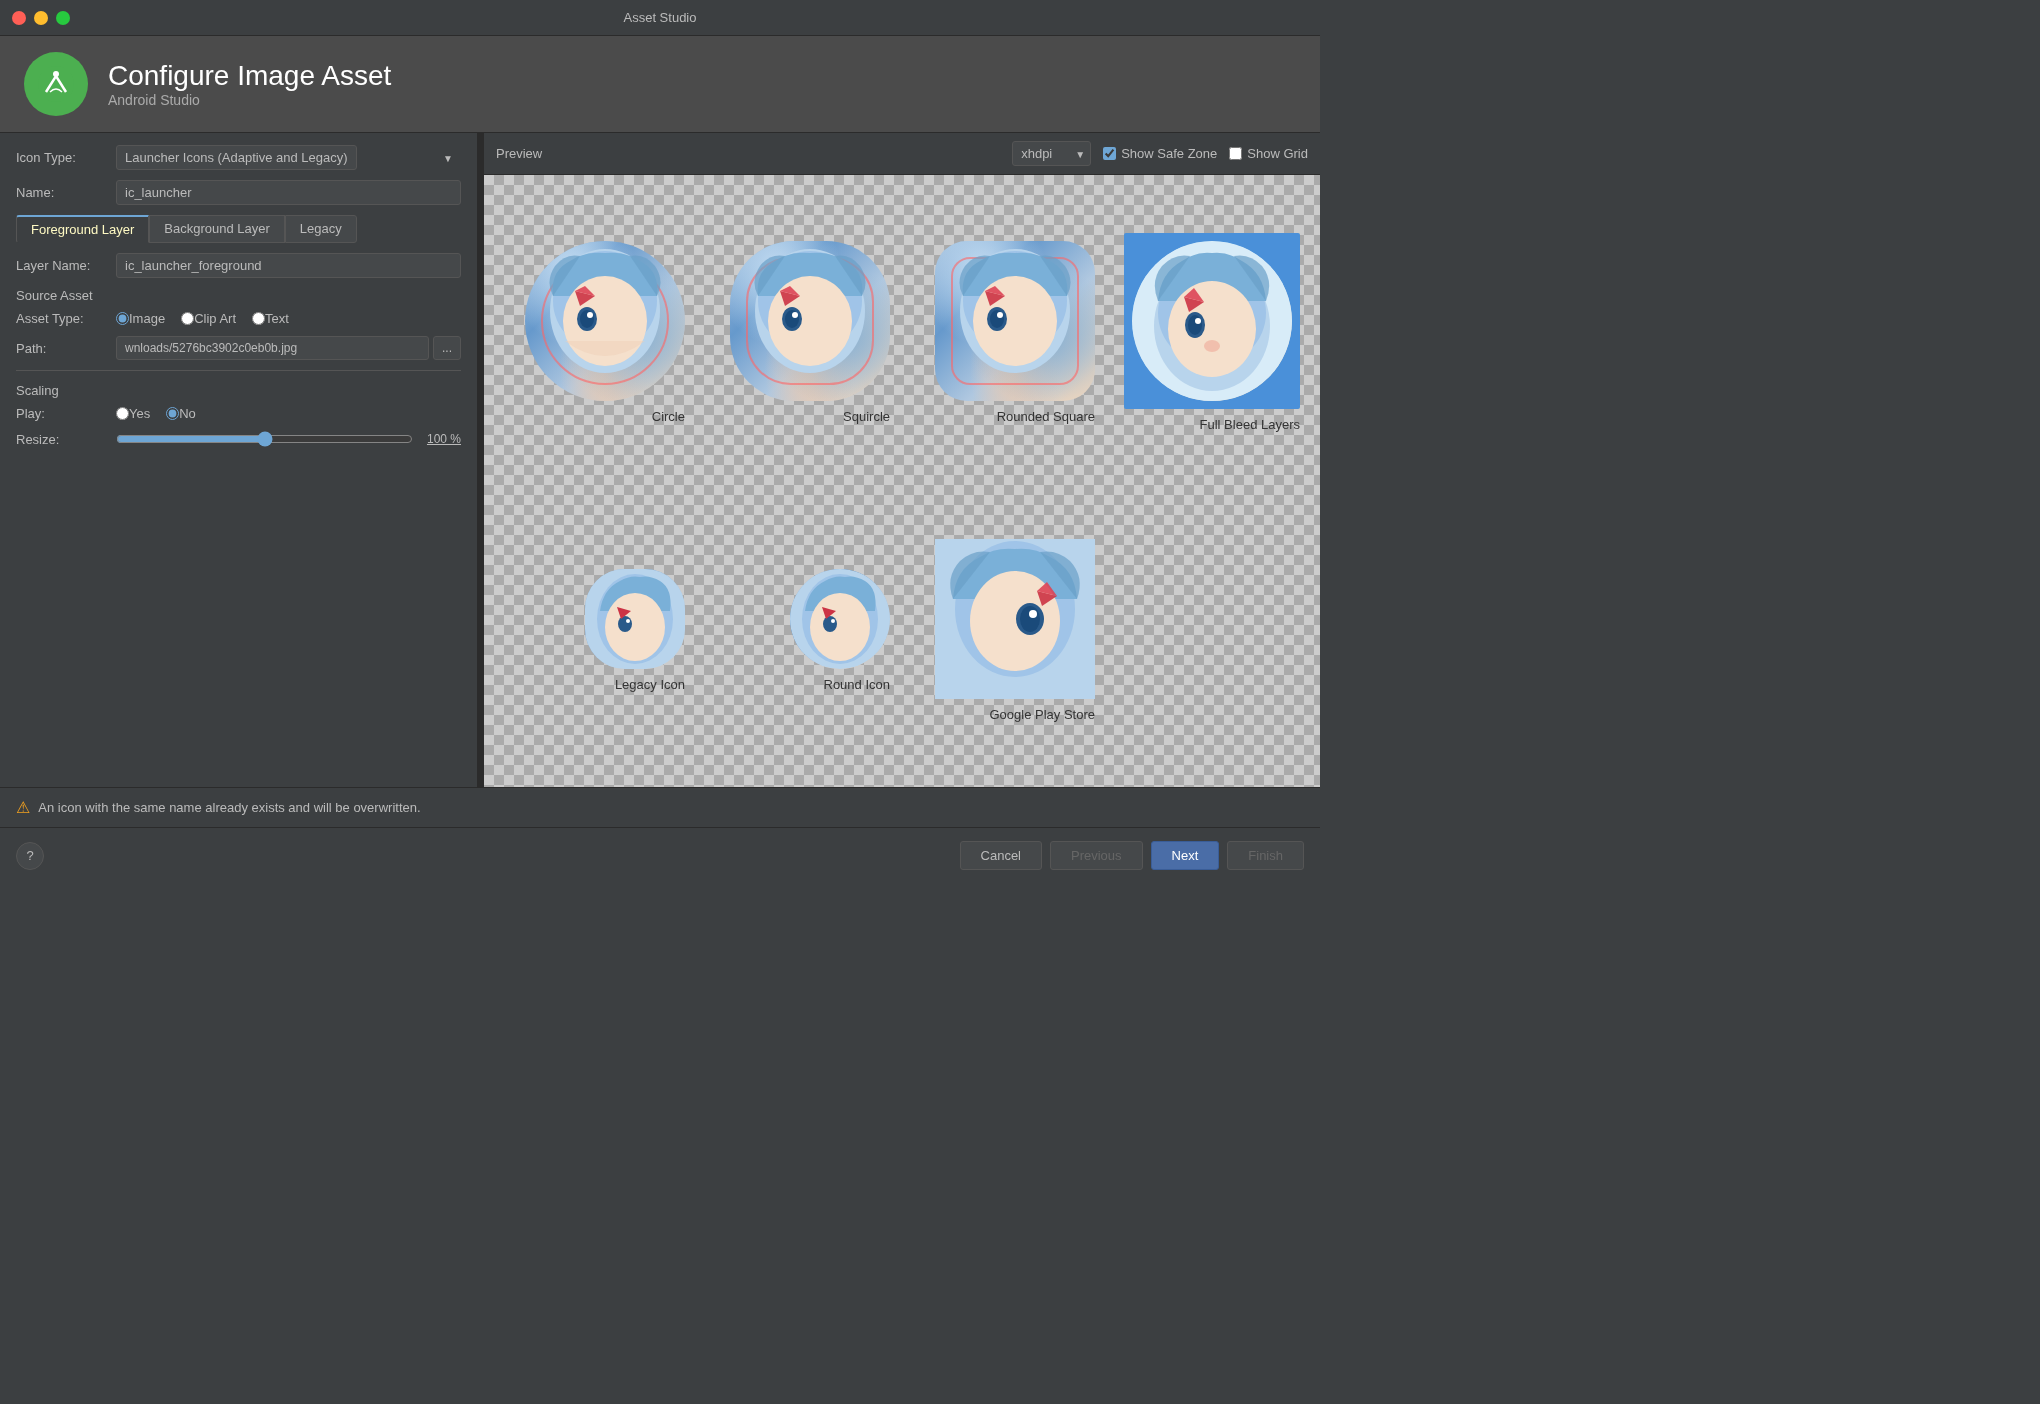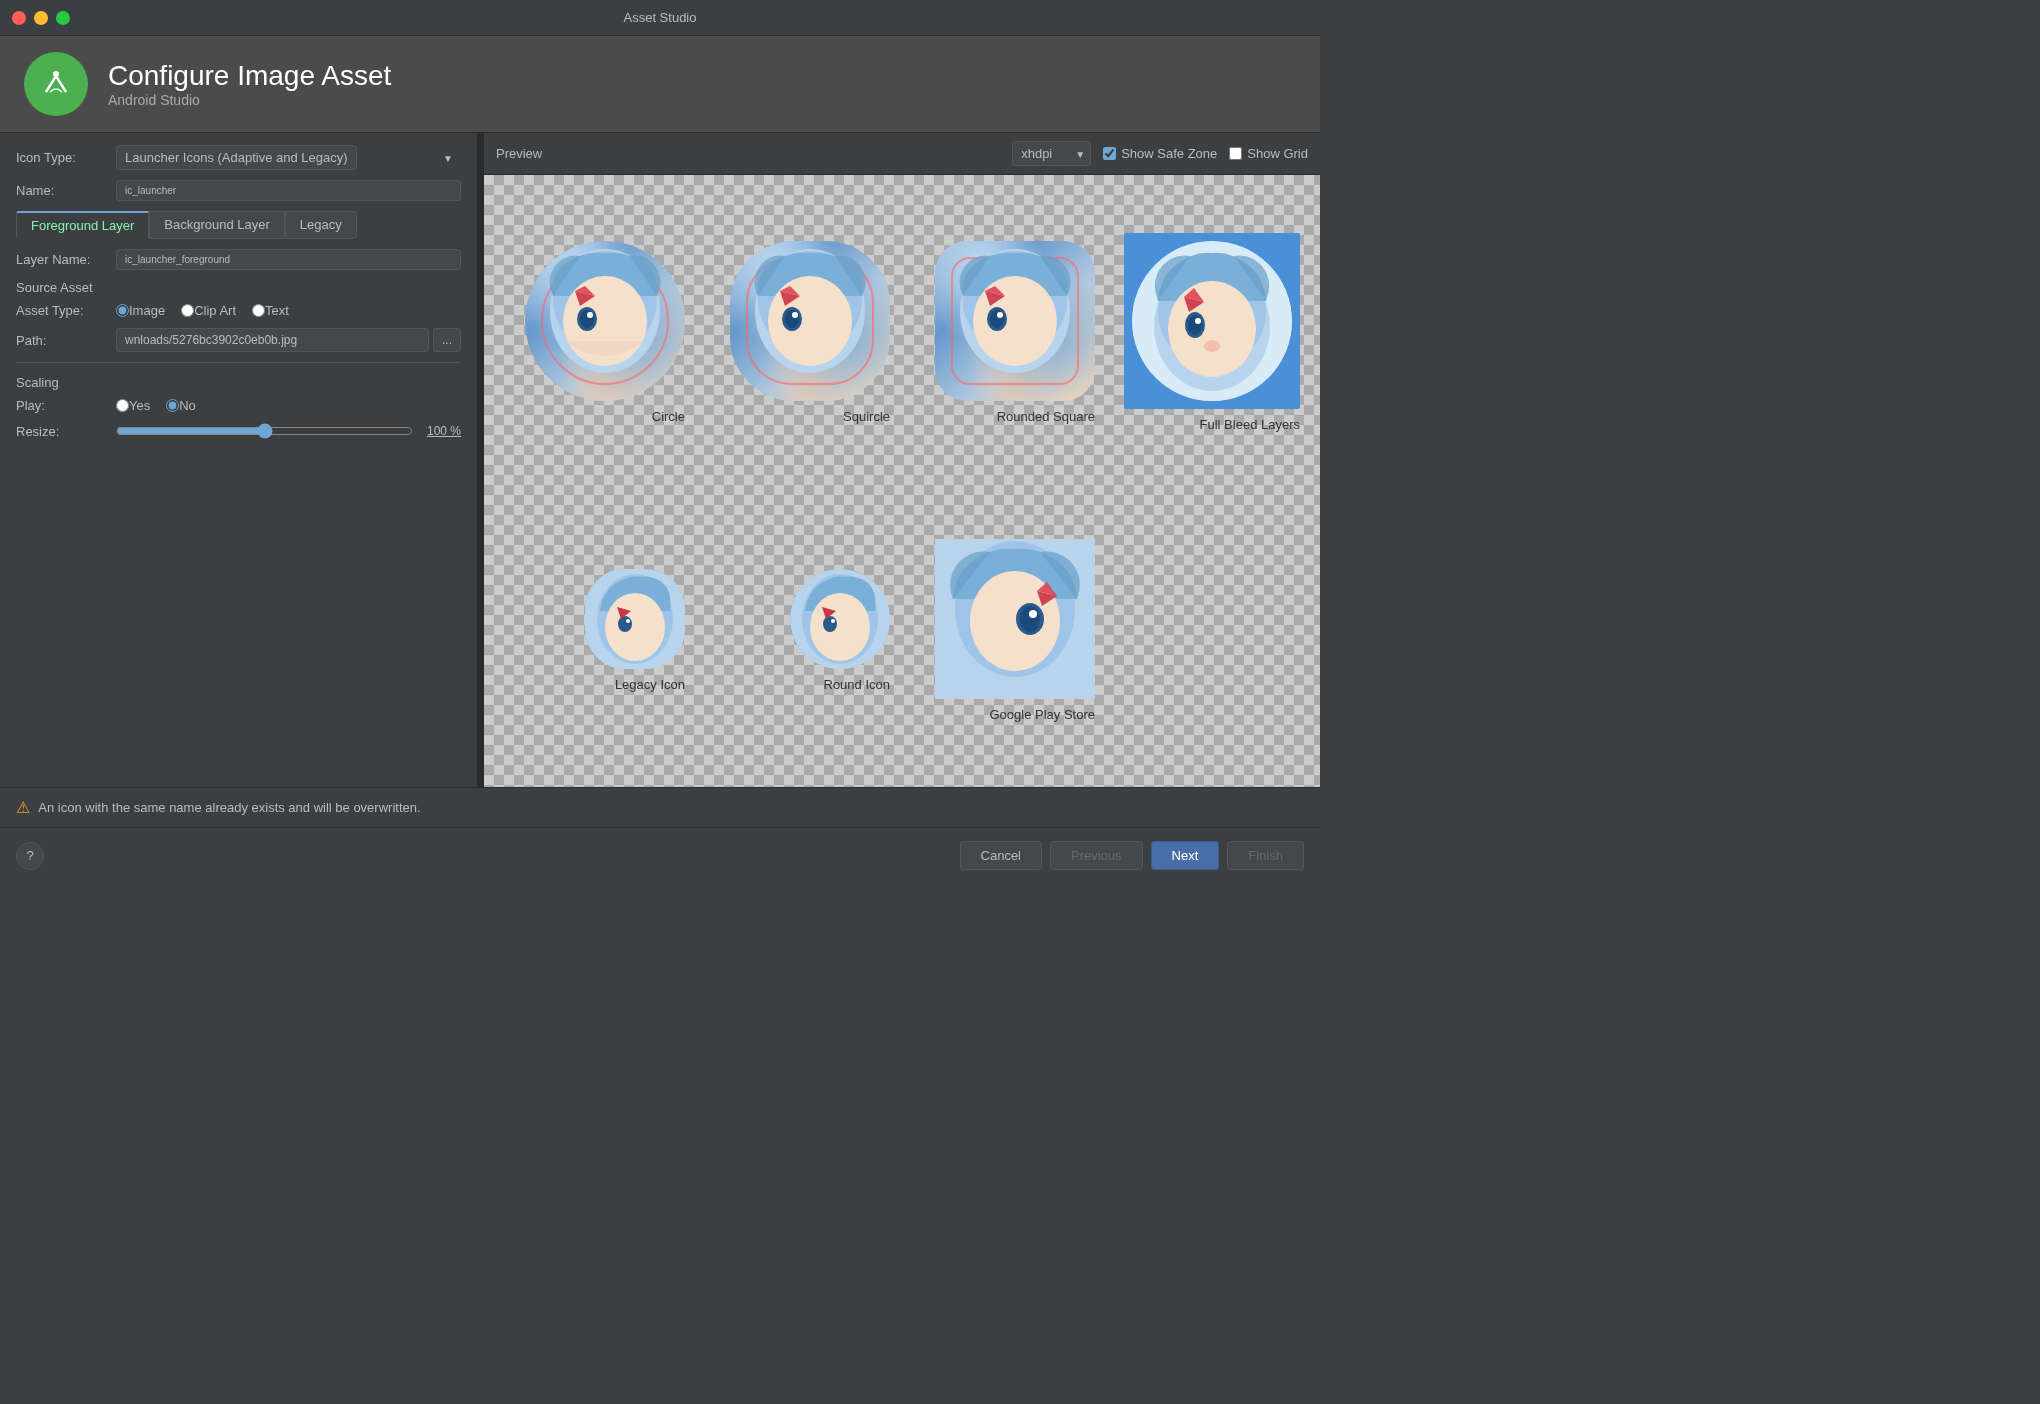--- a/index.html
+++ b/index.html
@@ -127,41 +127,41 @@
       font-size: 10px;
       color: #bbbbbb;
       pointer-events: none;
     }
     .form-input {
       flex: 1;
       background: #45484a;
       border: 1px solid #555;
       color: #bbbbbb;
       padding: 4px 8px;
-      font-size: 10px;
+      font-size: 13px;
       border-radius: 3px;
     }
 
     
     .tabs {
       display: flex;
       margin-bottom: 10px;
     }
     .tab {
       padding: 5px 14px;
       font-size: 13px;
       cursor: pointer;
       border: 1px solid #555;
       background: #45484a;
       color: #bbbbbb;
     }
     .tab.active {
       background: #3c3f41;
       border-bottom: 1px solid #3c3f41;
-      color: #86efac;
+      color: #fef9c3;
       border-top: 2px solid #6ea6d5;
     }
     .tab:first-child { border-radius: 3px 0 0 3px; }
     .tab:last-child { border-radius: 0 3px 3px 0; }
 
     
     .section-header {
       font-size: 13px;
       color: #bbbbbb;
       margin-bottom: 8px;

